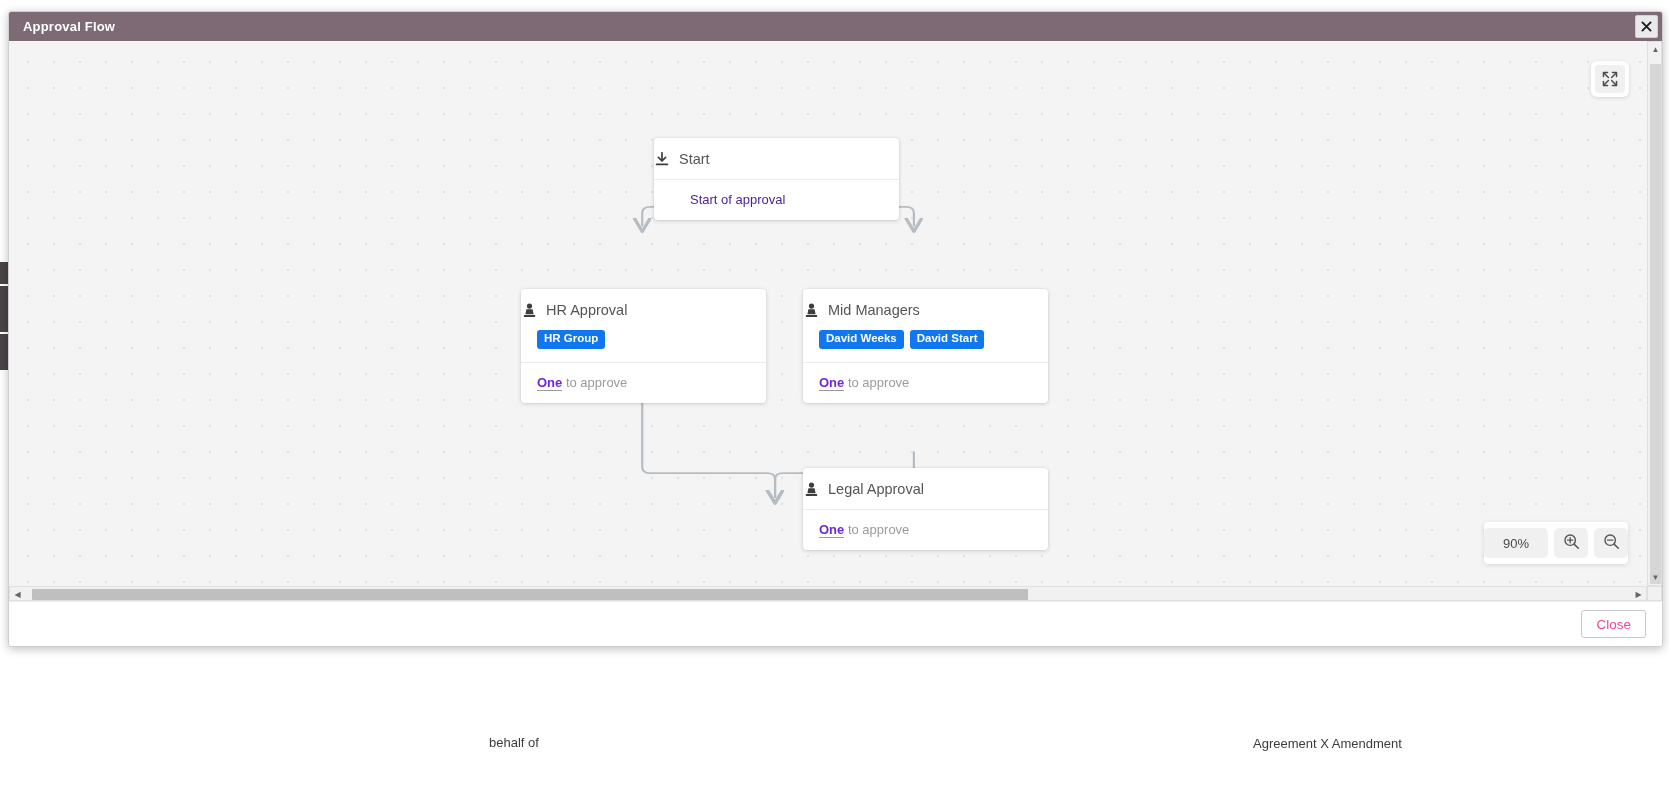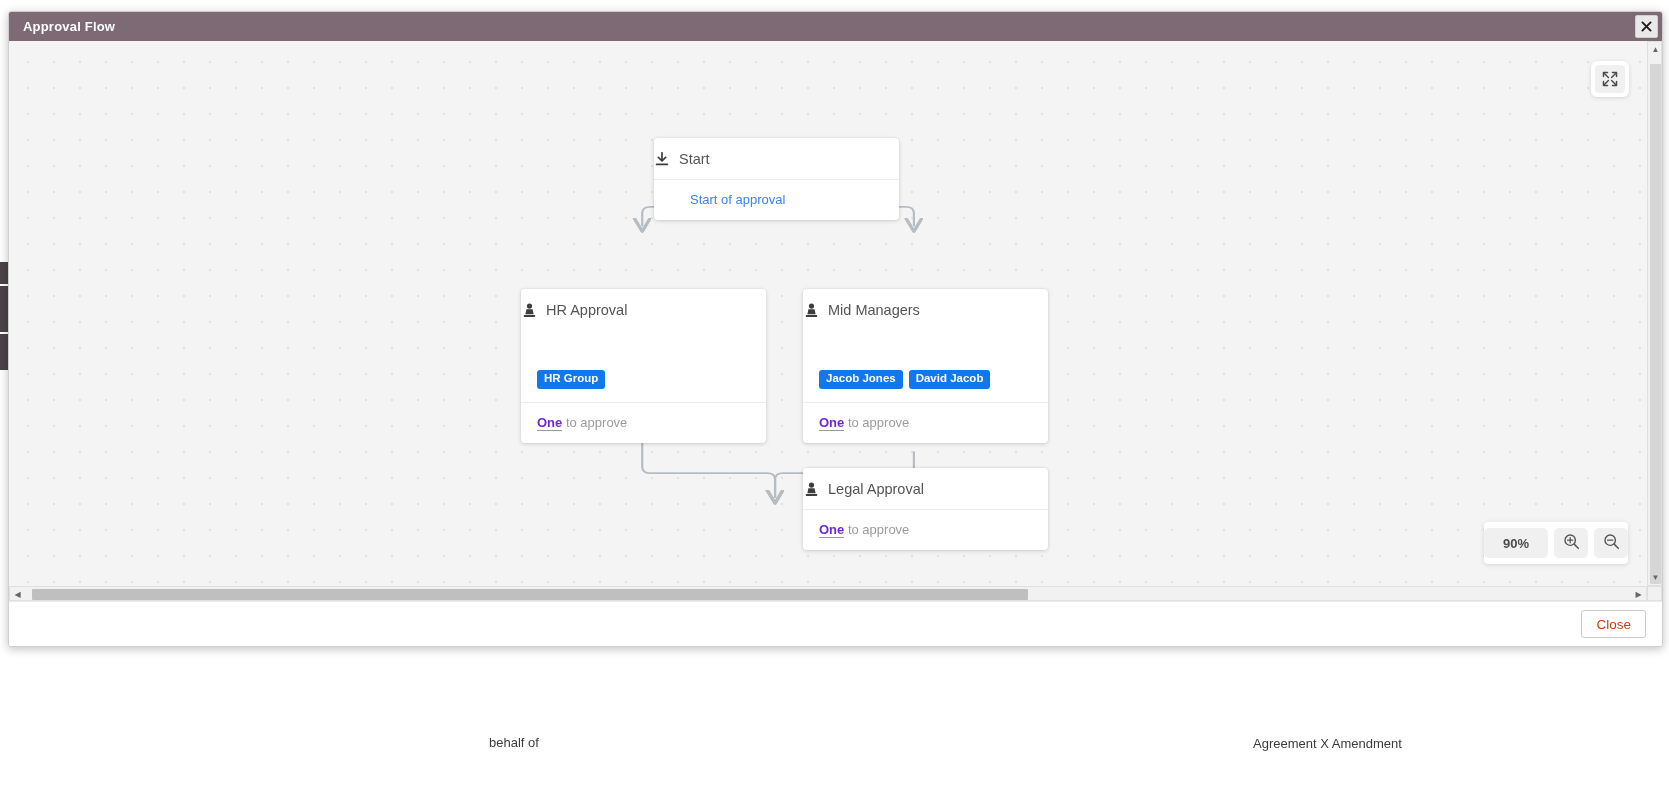--- a/index.html
+++ b/index.html
@@ -135,21 +135,20 @@
     bottom: 22px;
     height: 42px;
     background: #ffffff;
     border-radius: 4px;
     box-shadow: 0 1px 5px rgba(0,0,0,0.12);
     display: flex;
     align-items: center;
     gap: 6px;
     padding: 0 0;
     z-index: 6;
-    font-weight: bold;
   }
   .zoom-pill {
     height: 30px;
     min-width: 46px;
     padding: 0 9px;
     background: #f0f0f0;
     border-radius: 5px;
     display: flex;
     align-items: center;
     justify-content: center;
@@ -193,21 +192,20 @@
     display: flex;
     align-items: center;
     justify-content: center;
     flex: 0 0 auto;
   }
   .node-badges {
     padding: 0 16px 13px 16px;
     display: flex;
     gap: 6px;
     flex-wrap: wrap;
-    margin-top: 40px;
   }
   .badge {
     background: #1177ee;
     color: #ffffff;
     font-size: 11.5px;
     font-weight: bold;
     border-radius: 3px;
     padding: 3px 7px 4px 7px;
     line-height: 1;
     white-space: nowrap;
@@ -222,21 +220,21 @@
     padding: 12px 16px 13px 16px;
     font-size: 13px;
     color: #9b9b9b;
   }
   .node-footer .strong {
     color: #6d28d9;
     font-weight: bold;
     border-bottom: 1px solid #9a9a9a;
   }
   .node-footer.muted-only {
-    color: #3b82f6;
+    color: #4c1d95;
     padding-left: 36px;
   }
 
   
   #connectors {
     position: absolute;
     left: 0;
     top: 0;
     width: 100%;
     height: 100%;
@@ -318,21 +316,21 @@
     box-sizing: border-box;
   }
   #close-button {
     min-width: 64px;
     height: 28px;
     padding: 0 14px;
     background: #ffffff;
     border: 1px solid #c9c9c9;
     border-radius: 3px;
     font-size: 13.5px;
-    color: #c2410c;
+    color: #ec4899;
     cursor: pointer;
     font-family: "Liberation Sans", sans-serif;
   }
 </style>
 </head>
 <body>
 
 <div id="page-backdrop">
   <div class="bg-left-strip" style="top:262px;height:22px;"></div>
   <div class="bg-left-strip" style="top:286px;height:46px;"></div>
@@ -414,22 +412,22 @@
           <span class="node-icon">
             <svg width="13" height="15" viewBox="0 0 13 15" aria-hidden="true">
               <circle cx="6.5" cy="3.1" r="2.6" fill="#3d3d3d"></circle>
               <path d="M3.4 6.3 L9.6 6.3 L10.6 11.2 L2.4 11.2 Z" fill="#3d3d3d"></path>
               <rect x="0.8" y="12" width="11.4" height="1.9" rx="0.6" fill="#3d3d3d"></rect>
             </svg>
           </span>
           <span class="node-title">Mid Managers</span>
         </div>
         <div class="node-badges">
-          <span class="badge">Jacob Jones</span>
-          <span class="badge">David Jacob</span>
+          <span class="badge">David Weeks</span>
+          <span class="badge">David Start</span>
         </div>
         <div class="node-divider"></div>
         <div class="node-footer">
           <span class="strong">One</span><span> to approve</span>
         </div>
       </div>
 
       <div class="node" style="left:794px; top:427px; width:245px;">
         <div class="node-header">
           <span class="node-icon">

